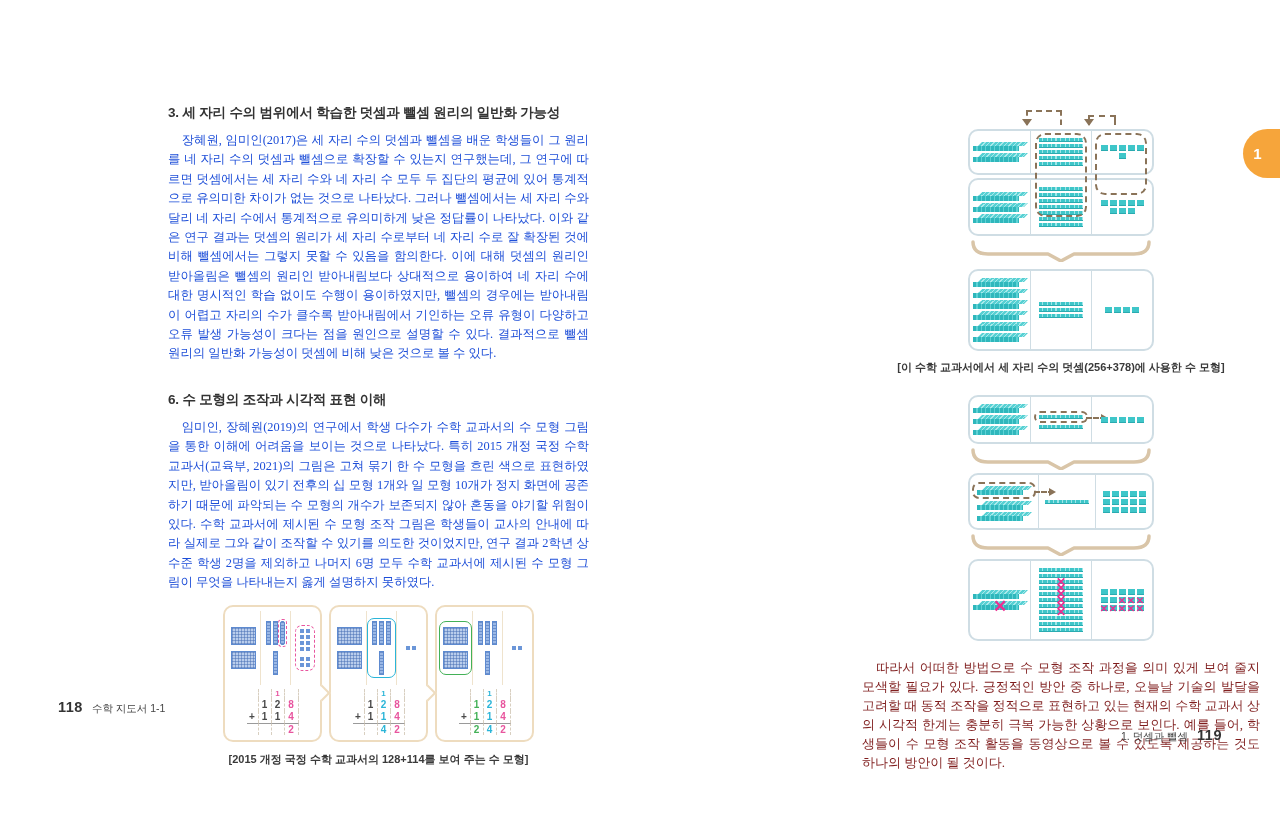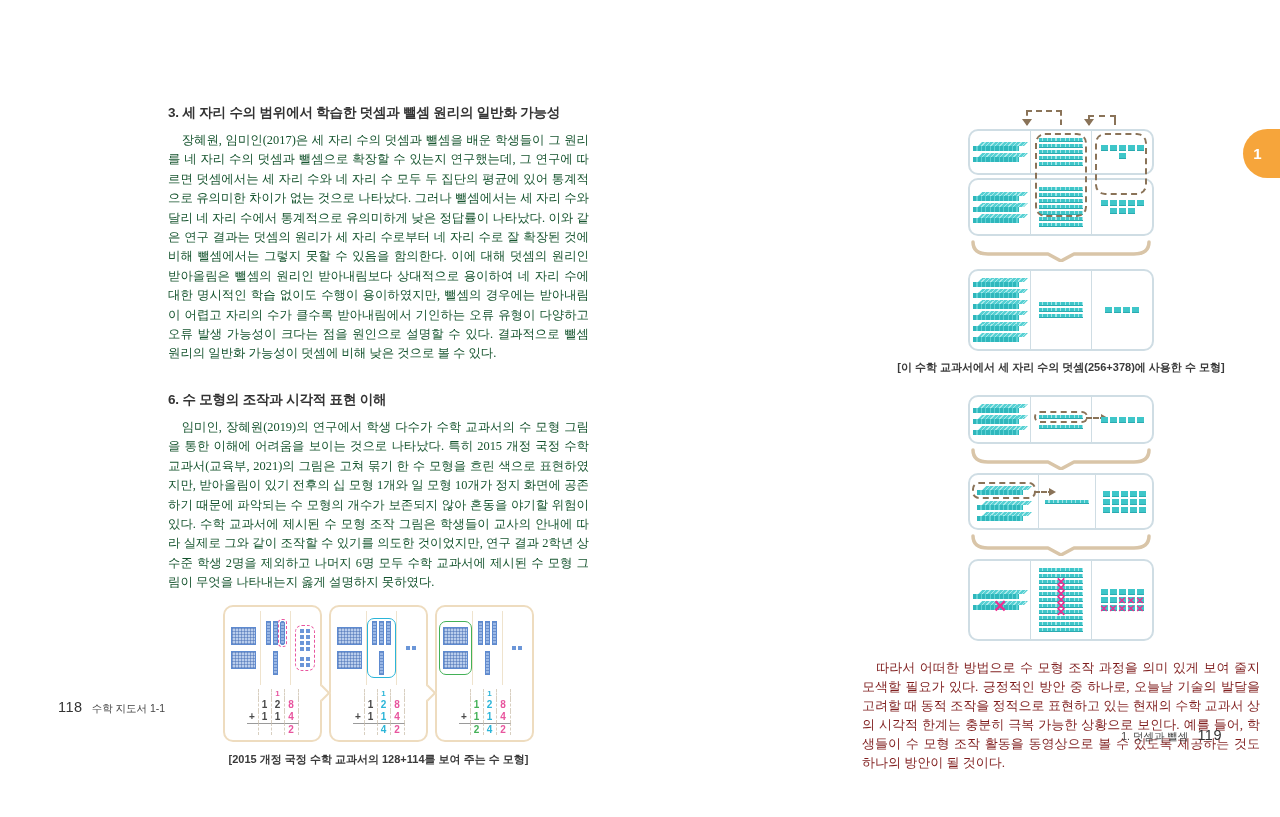--- a/index.html
+++ b/index.html
@@ -4,21 +4,21 @@
 <style>
   * { margin:0; padding:0; box-sizing:border-box; }
   html,body { background:#ffffff; }
   #canvas { position:relative; width:1280px; height:817px; background:#ffffff; overflow:hidden;
             font-family:"Liberation Serif", serif; }
 
   
   .left-text { position:absolute; left:168px; top:104px; width:421px; }
   .sec-title { font-family:"Liberation Sans", sans-serif; font-weight:bold; font-size:13.5px;
                color:#333; letter-spacing:-0.2px; }
-  .body-p { margin-top:9px; font-size:12.4px; line-height:19.4px; color:#14532d;
+  .body-p { margin-top:9px; font-size:12.4px; line-height:19.4px; color:#1d4ed8;
             text-align:justify; text-indent:1.1em; word-break:break-all; }
   .sec-gap { margin-top:27px; }
 
   
   .lf-wrap { margin-top:12px; display:flex; justify-content:center; gap:7px; }
   .lf-panel { position:relative; width:99px; min-height:118px; background:#fff;
               border:2px solid #eedcbf; border-radius:10px; padding:4px 2px 5px 2px;
               display:flex; flex-direction:column; }
   .lf-tail { position:absolute; right:-8px; top:80px; width:12px; height:12px; background:#fff;
              border-top:2px solid #eedcbf; border-right:2px solid #eedcbf;
@@ -95,21 +95,21 @@
                 font-weight:bold; font-size:11px; color:#3a3a3a; white-space:nowrap; }
   .sub-stack { margin-top:17px; display:flex; flex-direction:column; align-items:center; }
   .right-body { margin-top:17px; width:398px; font-size:13px; line-height:19px; color:#7f1d1d;
                 text-align:justify; text-indent:1.1em; word-break:break-all; }
 
   
   .footer { position:absolute; top:699px; font-family:"Liberation Sans", sans-serif; color:#333;
             display:flex; align-items:baseline; gap:9px; }
   .footer-left { left:58px; }
   .footer-right { right:58px;margin-top:28px; }
-  .f-page { font-weight:normal; font-size:14.5px; letter-spacing:0.5px; }
+  .f-page { font-weight:bold; font-size:14.5px; letter-spacing:0.5px; }
   .f-label { font-size:10.5px; color:#444; }
   .side-tab { position:absolute; right:0; top:129px; width:37px; height:49px; background:#f6a53b;
               border-radius:26px 0 0 26px; display:flex; align-items:center; justify-content:center;
               color:#fff; font-family:"Liberation Sans", sans-serif; font-weight:bold; font-size:15px;
               padding-right:8px; }
 </style>
 </head>
 <body>
 
 <div id="canvas">

